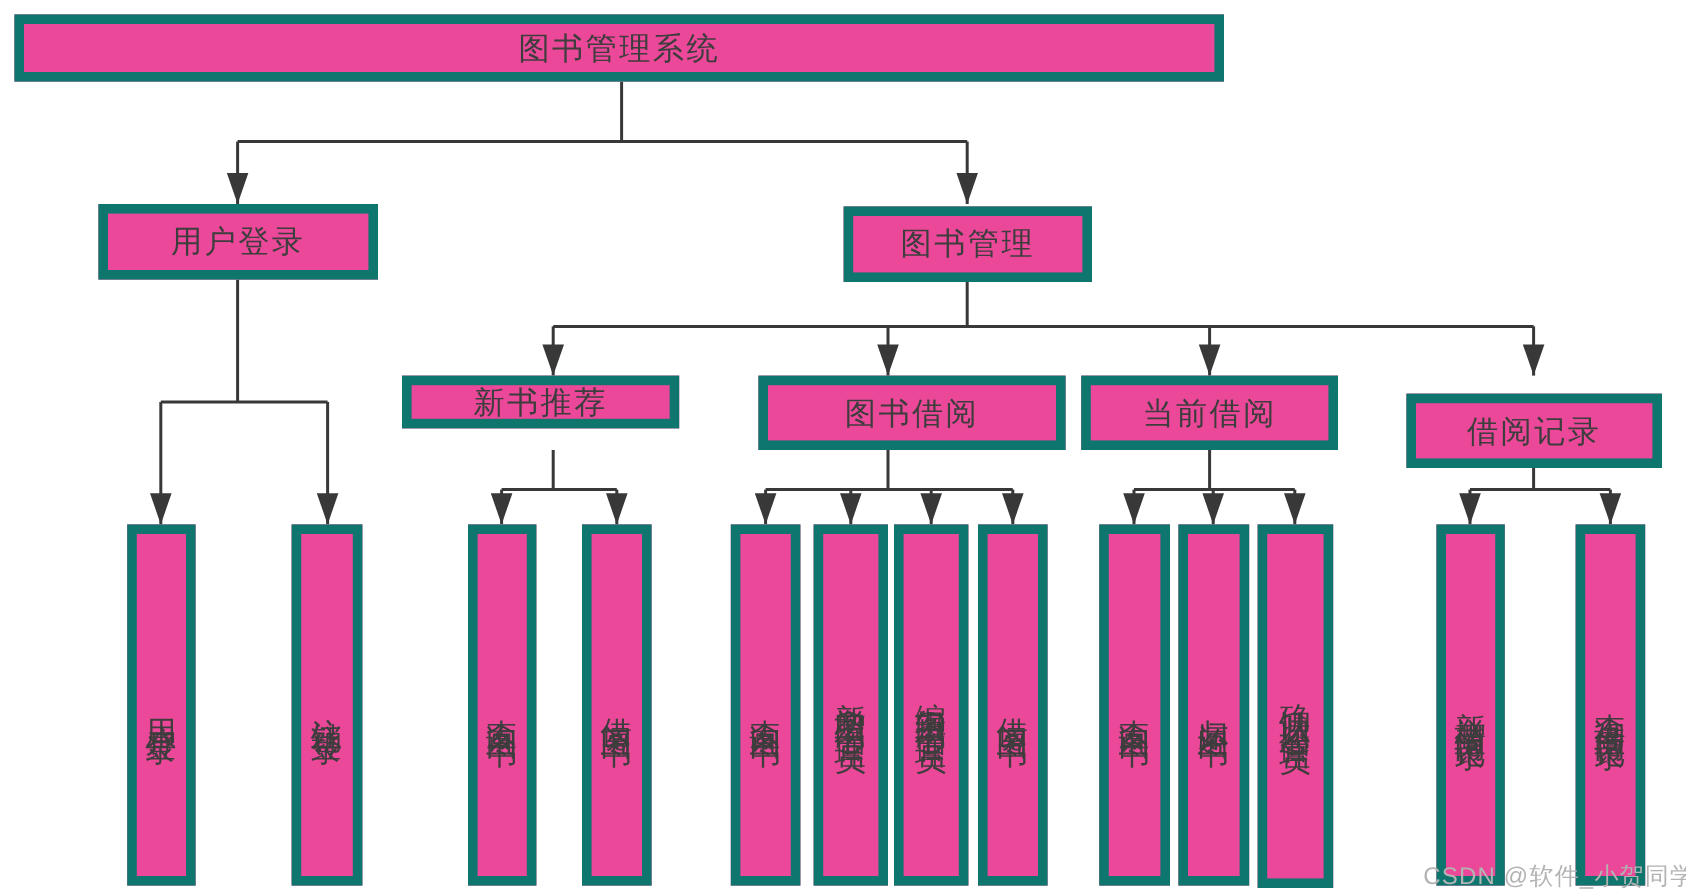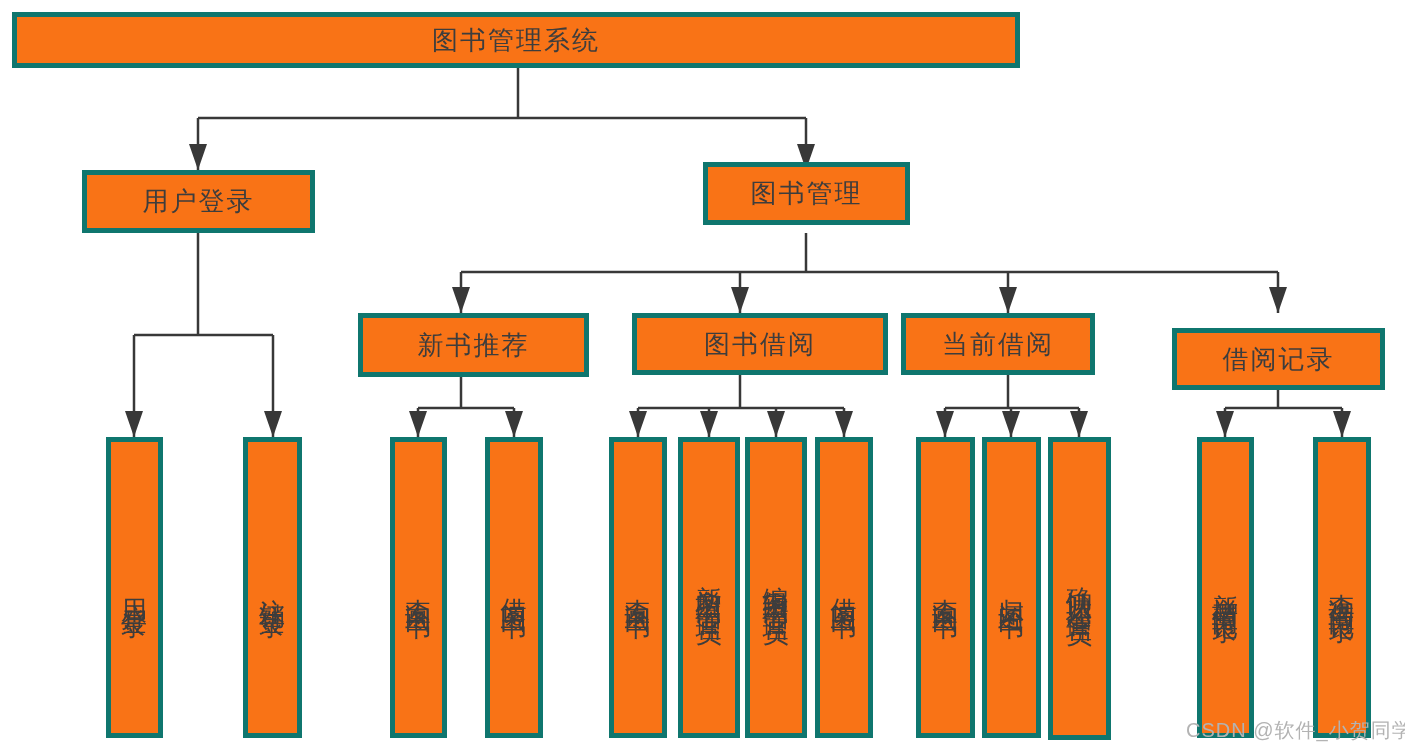--- a/index.html
+++ b/index.html
@@ -7,22 +7,22 @@
     position:relative;
     width:1405px;height:747px;
     background:#ffffff;
     font-family:"Liberation Sans","DejaVu Sans",sans-serif;
     overflow:hidden;
   }
   #wires{position:absolute;left:0;top:0;width:1405px;height:747px;}
   .box{
     position:absolute;
     box-sizing:border-box;
-    border:5px solid #0f766e;
-    background:#f97316;
+    border:8px solid #0f766e;
+    background:#ec4899;
     display:flex;
     align-items:center;
     justify-content:center;
     color:#3d3d3d;
   }
   .box.h span{
     font-size:26px;
     letter-spacing:2px;
     white-space:nowrap;
     color:#3d3d3d;
@@ -98,31 +98,31 @@
     </g>
   </svg>
 
   <div class="box h" style="left:12px;top:12px;width:1008px;height:56px">
     <span>图书管理系统</span>
   </div>
 
   <div class="box h" style="left:82px;top:170px;width:233px;height:63px">
     <span>用户登录</span>
   </div>
-  <div class="box h" style="left:703px;top:162px;width:207px;height:63px">
+  <div class="box h" style="left:703px;top:172px;width:207px;height:63px">
     <span>图书管理</span>
   </div>
 
-  <div class="box h" style="left:358px;top:313px;width:231px;height:64px">
+  <div class="box h" style="left:335px;top:313px;width:231px;height:44px">
     <span>新书推荐</span>
   </div>
   <div class="box h" style="left:632px;top:313px;width:256px;height:62px">
     <span>图书借阅</span>
   </div>
-  <div class="box h" style="left:901px;top:313px;width:194px;height:62px">
+  <div class="box h" style="left:901px;top:313px;width:214px;height:62px">
     <span>当前借阅</span>
   </div>
   <div class="box h" style="left:1172px;top:328px;width:213px;height:62px">
     <span>借阅记录</span>
   </div>
 
   <div class="box v" style="left:106px;top:437px;width:57px;height:301px">
     <span>用户登录</span>
   </div>
   <div class="box v" style="left:243px;top:437px;width:59px;height:301px">

